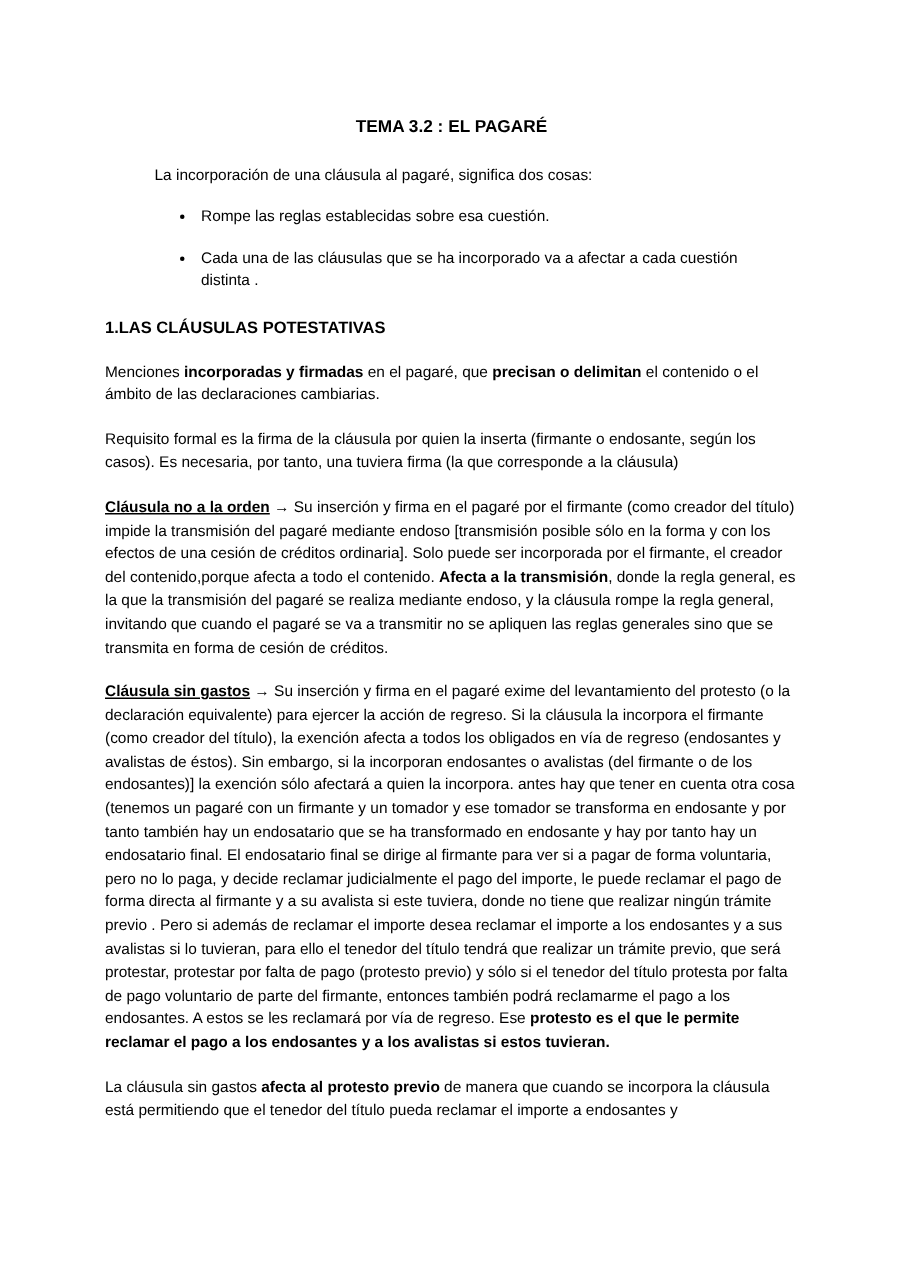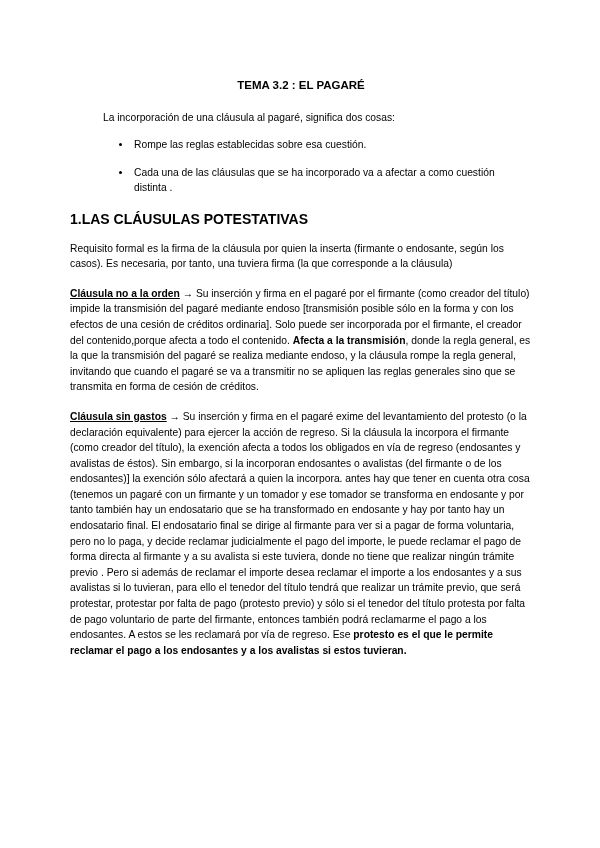--- a/index.html
+++ b/index.html
@@ -23,21 +23,21 @@
   p { margin: 0 0 14px 0; }
   p.no-gap { margin-bottom: 0; margin-left: 33px; }
   .title {
     text-align: center;
     font-weight: bold;
     font-size: 11.5px;
     margin-bottom: 16px;
   }
   .heading {
     font-weight: bold;
-    font-size: 14px;
+    font-size: 11px;
     margin: 16px 0 13px 0;
   }
   ul.bullets {
     margin: 0 0 14px 0;
     padding-left: 50px;
     list-style-type: disc;
   }
   ul.bullets li { margin: 12px; padding-left: 2px; }
   .b { font-weight: bold; }
   .bu { font-weight: bold; text-decoration: underline; }
@@ -46,27 +46,29 @@
 <body>
 
 <div class="page">
 
   <p class="title">TEMA 3.2 : EL PAGARÉ</p>
 
   <p class="no-gap">La incorporación de una cláusula al pagaré, significa dos cosas:</p>
 
   <ul class="bullets">
     <li>Rompe las reglas establecidas sobre esa cuestión.</li>
-    <li>Cada una de las cláusulas que se ha incorporado va a afectar a como cuestión distinta .</li>
+    <li>Cada una de las cláusulas que se ha incorporado va a afectar a cada cuestión distinta .</li>
   </ul>
 
   <p class="heading">1.LAS CLÁUSULAS POTESTATIVAS</p>
 
+  <p><span>Menciones </span><span class="b">incorporadas y firmadas</span><span> en el pagaré, que </span><span class="b">precisan o delimitan</span><span> el contenido o el ámbito de las declaraciones cambiarias.</span></p>
 
   <p>Requisito formal es la firma de la cláusula por quien la inserta (firmante o endosante, según los casos). Es necesaria, por tanto, una tuviera firma (la que corresponde a la cláusula)</p>
 
 
   <p><span class="bu">Cláusula no a la orden</span><span> → Su inserción y firma en el pagaré por el firmante (como creador del título) impide la transmisión del pagaré mediante endoso [transmisión posible sólo en la forma y con los efectos de una cesión de créditos ordinaria]. Solo puede ser incorporada por el firmante, el creador del contenido,porque afecta a todo el contenido. </span><span class="b">Afecta a la transmisión</span><span>, donde la regla general, es la que la transmisión del pagaré se realiza mediante endoso, y la cláusula rompe la regla general, invitando que cuando el pagaré se va a transmitir no se apliquen las reglas generales sino que se transmita en forma de cesión de créditos.</span></p>
 
   <p><span class="bu">Cláusula sin gastos</span><span> → Su inserción y firma en el pagaré exime del levantamiento del protesto (o la declaración equivalente) para ejercer la acción de regreso. Si la cláusula la incorpora el firmante (como creador del título), la exención afecta a todos los obligados en vía de regreso (endosantes y avalistas de éstos). Sin embargo, si la incorporan endosantes o avalistas (del firmante o de los endosantes)] la exención sólo afectará a quien la incorpora. antes hay que tener en cuenta otra cosa (tenemos un pagaré con un firmante y un tomador y ese tomador se transforma en endosante y por tanto también hay un endosatario que se ha transformado en endosante y hay por tanto hay un endosatario final. El endosatario final se dirige al firmante para ver si a pagar de forma voluntaria, pero no lo paga, y decide reclamar judicialmente el pago del importe, le puede reclamar el pago de forma directa al firmante y a su avalista si este tuviera, donde no tiene que realizar ningún trámite previo . Pero si además de reclamar el importe desea reclamar el importe a los endosantes y a sus avalistas si lo tuvieran, para ello el tenedor del título tendrá que realizar un trámite previo, que será protestar, protestar por falta de pago (protesto previo) y sólo si el tenedor del título protesta por falta de pago voluntario de parte del firmante, entonces también podrá reclamarme el pago a los endosantes. A estos se les reclamará por vía de regreso. Ese </span><span class="b">protesto es el que le permite reclamar el pago a los endosantes y a los avalistas si estos tuvieran.</span></p>
 
+  <p><span>La cláusula sin gastos </span><span class="b">afecta al protesto previo</span><span> de manera que cuando se incorpora la cláusula está permitiendo que el tenedor del título pueda reclamar el importe a endosantes y</span></p>
 
 </div>
 
 </body></html>

